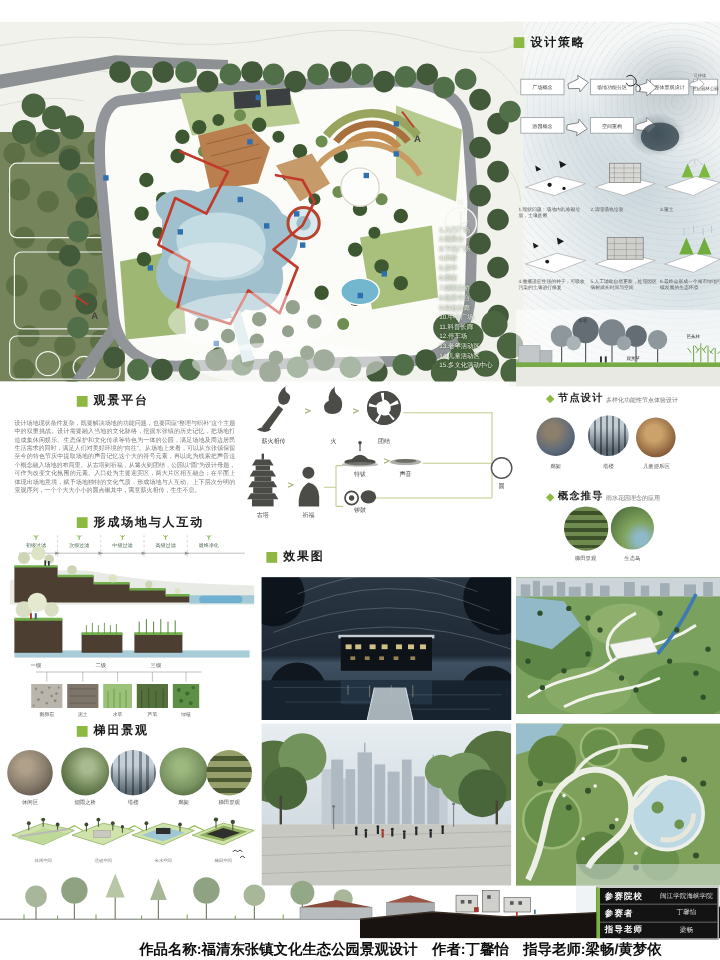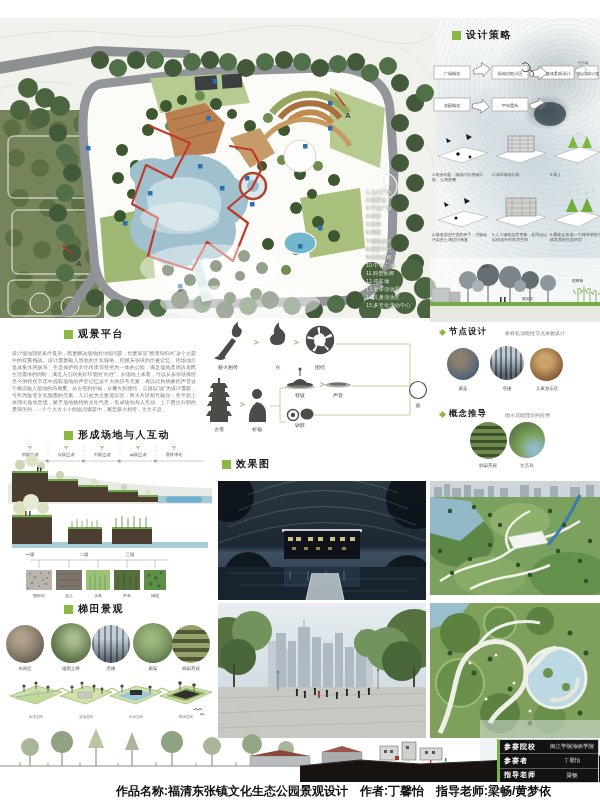--- a/index.html
+++ b/index.html
@@ -2,21 +2,21 @@
 <html><head>
 <meta charset="utf-8">
 <style>
   html,body{margin:0;padding:0;background:#fff;}
   #board{position:relative;width:600px;height:800px;background:#fff;overflow:hidden;
          font-family:"Liberation Sans","DejaVu Sans",sans-serif;}
   .abs{position:absolute;}
   .sec-head{position:absolute;display:flex;align-items:center;gap:5px;}
   .sq{width:9px;height:9px;background:#8db842;flex:0 0 auto;}
   .sec-title{font-weight:bold;font-size:10px;color:#1a1a1a;letter-spacing:1.5px;white-space:nowrap;}
-  .sub-head{position:absolute;display:flex;align-items:center;gap:4px;}
+  .sub-head{position:absolute;display:flex;align-items:center;gap:4px;margin-left:16px;}
   .dm{width:5px;height:5px;background:#8db842;transform:rotate(45deg);flex:0 0 auto;}
   .sub-title{font-weight:bold;font-size:8.5px;color:#222;letter-spacing:1px;white-space:nowrap;}
   .cap{font-size:5px;color:#777;}
   .lgd{position:absolute;left:366px;top:188px;width:70px;color:#eef2e2;font-size:5.3px;line-height:8.1px;
        text-shadow:0 0 2px rgba(20,40,20,.9);}
   .para{position:absolute;left:12px;top:350px;width:184px;font-size:5px;line-height:7px;color:#787878;
         text-align:justify;}
   .circ{position:absolute;border-radius:50%;}
   .clabel{position:absolute;font-size:4.5px;color:#555;text-align:center;white-space:nowrap;transform:translateX(-50%);}
   .render{position:absolute;overflow:hidden;}
@@ -317,21 +317,21 @@
     <div>8.观景平台</div>
     <div>9.特色长廊</div>
     <div>10.中心广场</div>
     <div>11.科普长廊</div>
     <div>12.停车场</div>
     <div>13.老年活动区</div>
     <div>14.儿童活动区</div>
     <div>15.多文化活动中心</div>
   </div>
 
-  <div class="sec-head" style="left:452px;top:28px">
+  <div class="sec-head" style="left:428px;top:28px">
     <div class="sq"></div>
     <div class="sec-title">设计策略</div>
   </div>
   <svg class="abs" style="left:430px;top:60px" width="170" height="72" viewBox="0 0 170 72">
     <defs>
         <path id="oarr" d="M0,2 L9,-1 L9,-4 L17,3 L9,10 L9,7 L0,6 Z"></path>
       </defs>
     <g fill="#ffffff" stroke="#9aa0a5" stroke-width="0.7">
       <rect x="4" y="6" width="36" height="13"></rect>
         <rect x="4" y="38" width="36" height="13"></rect>

